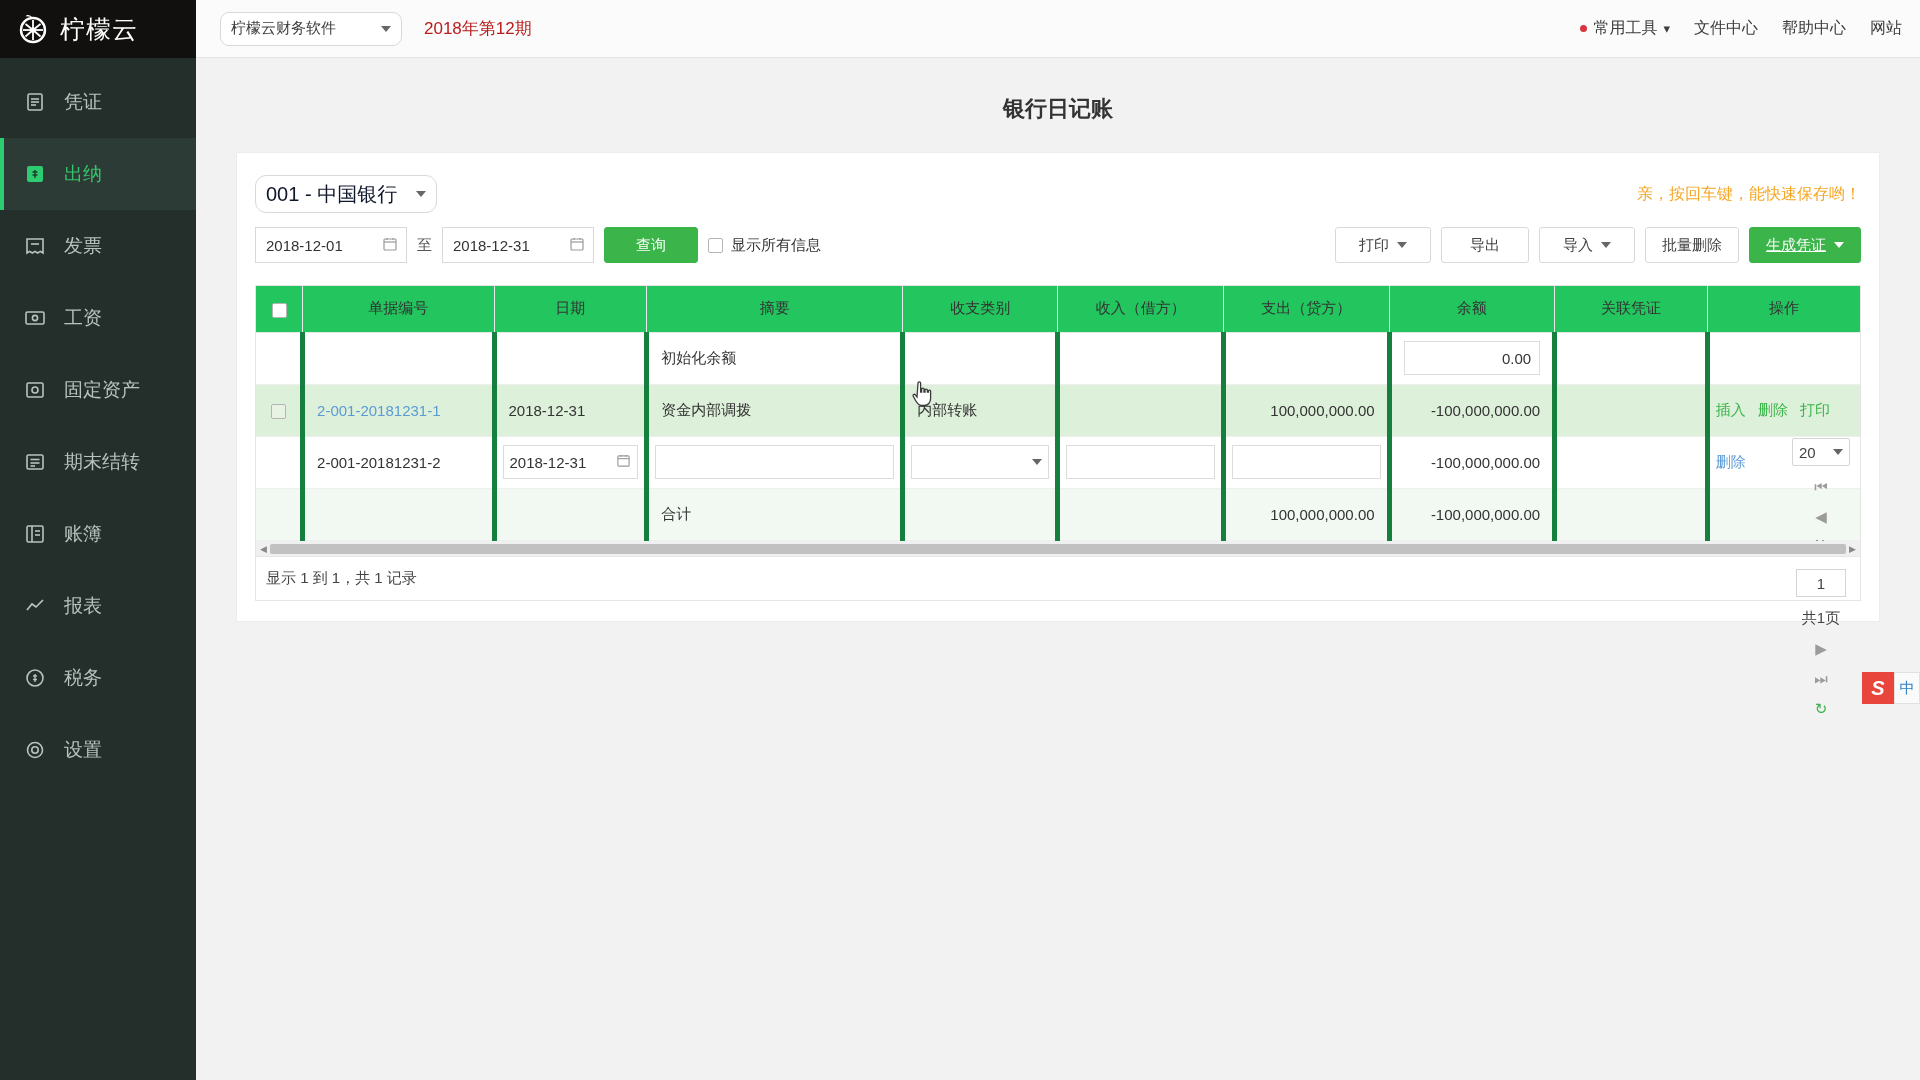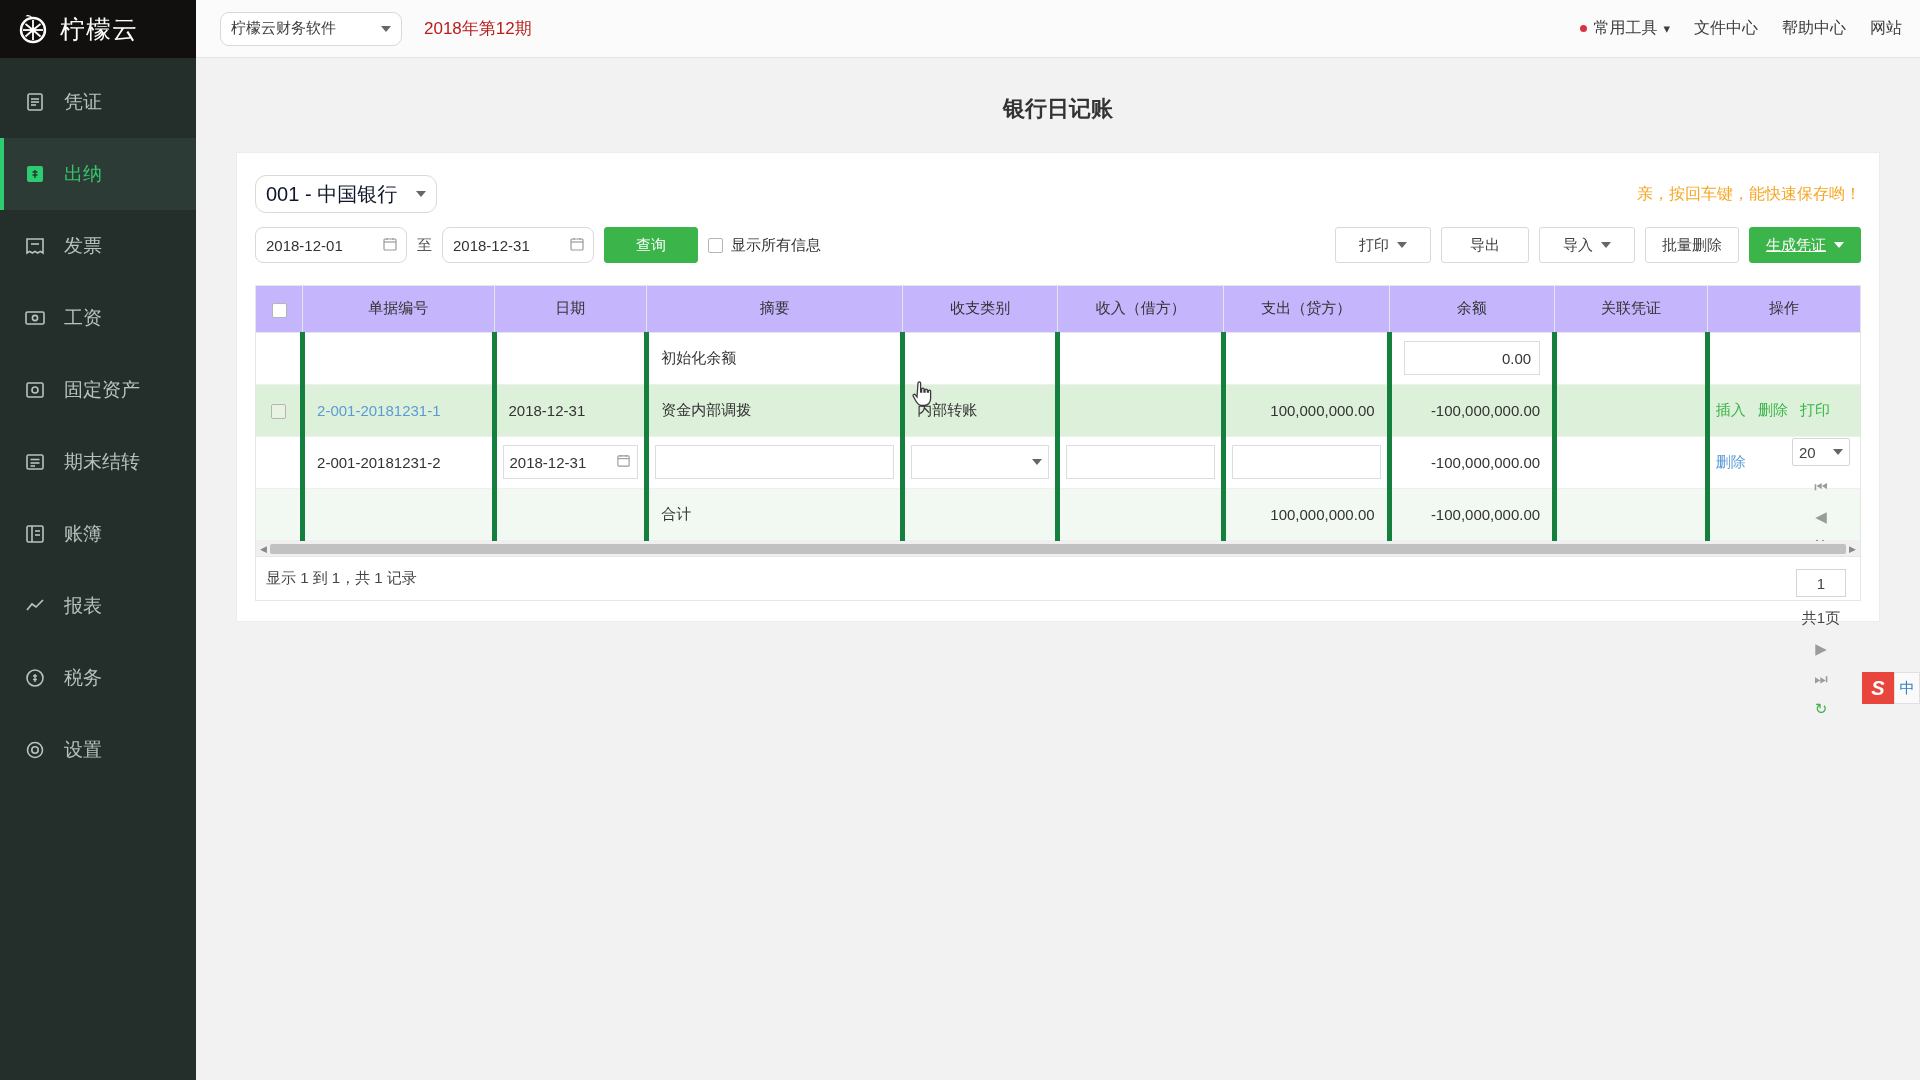--- a/index.html
+++ b/index.html
@@ -57,41 +57,41 @@
   .filter-row1 { display: flex; align-items: center; }
   .bank-select {
     width: 182px; height: 38px; border: 1px solid #d9d9d9; border-radius: 11px; background: #fff;
     display: flex; align-items: center; justify-content: space-between; padding: 0 10px;
     font-size: 20px; color: #0f172a; cursor: pointer;
   }
   .hint { margin-left: auto; color: #f5a623; font-size: 16px; white-space: nowrap; }
 
   .filter-row2 { display: flex; align-items: center; gap: 10px; margin-top: 14px; flex-wrap: nowrap; }
   .date-input {
-    width: 152px; height: 36px; border: 1px solid #d9d9d9; border-radius: 8px; background: #fff;
+    width: 152px; height: 36px; border: 1px solid #d9d9d9; border-radius: 0; background: #fff;
     display: flex; align-items: center; justify-content: space-between; padding: 0 8px 0 10px;
     font-size: 15px; color: #333;
   }
   .to-label { font-size: 15px; color: #555; }
   .btn {
     height: 36px; border: 1px solid #d9d9d9; background: #fff; border-radius: 3px;
     display: inline-flex; align-items: center; justify-content: center; gap: 8px;
     padding: 0 16px; font-size: 15px; color: #444; cursor: pointer; white-space: nowrap;
   }
   .btn.green { background: #3bb54a; border-color: #3bb54a; color: #fff; width: 94px; padding: 16px; }
   .btn.green-solid { background: #3bb54a; border-color: #3bb54a; color: #fff; text-decoration: underline; }
   .checkwrap { display: flex; align-items: center; gap: 8px; font-size: 15px; color: #333; cursor: pointer; }
   .checkbox { width: 15px; height: 15px; border: 1px solid #b5b5b5; background: #fff; border-radius: 2px; }
   .spacer { flex: 1; }
 
   
   .table-wrap { margin-top: 22px; border: 1px solid #e6e6e6; border-bottom: none; }
   table.grid { width: 100%; border-collapse: collapse; table-layout: fixed; }
   table.grid th {
-    background: #c4b5fd; font-weight: normal; font-size: 15px; color: #333;
+    background: #22c55e; font-weight: normal; font-size: 15px; color: #333;
     height: 46px; border-right: 1px solid #e6e6e6; border-bottom: 1px solid #e6e6e6;
   }
   table.grid td {
     height: 52px; border-right: 5px solid #15803d; border-bottom: 1px solid #efefef;
     font-size: 15px; color: #333; padding: 0 12px;
   }
   table.grid th:last-child, table.grid td:last-child { border-right: none; }
   .c-chk { width: 36px; }
   .c-num { width: 148px; }
   .c-date { width: 118px; }

